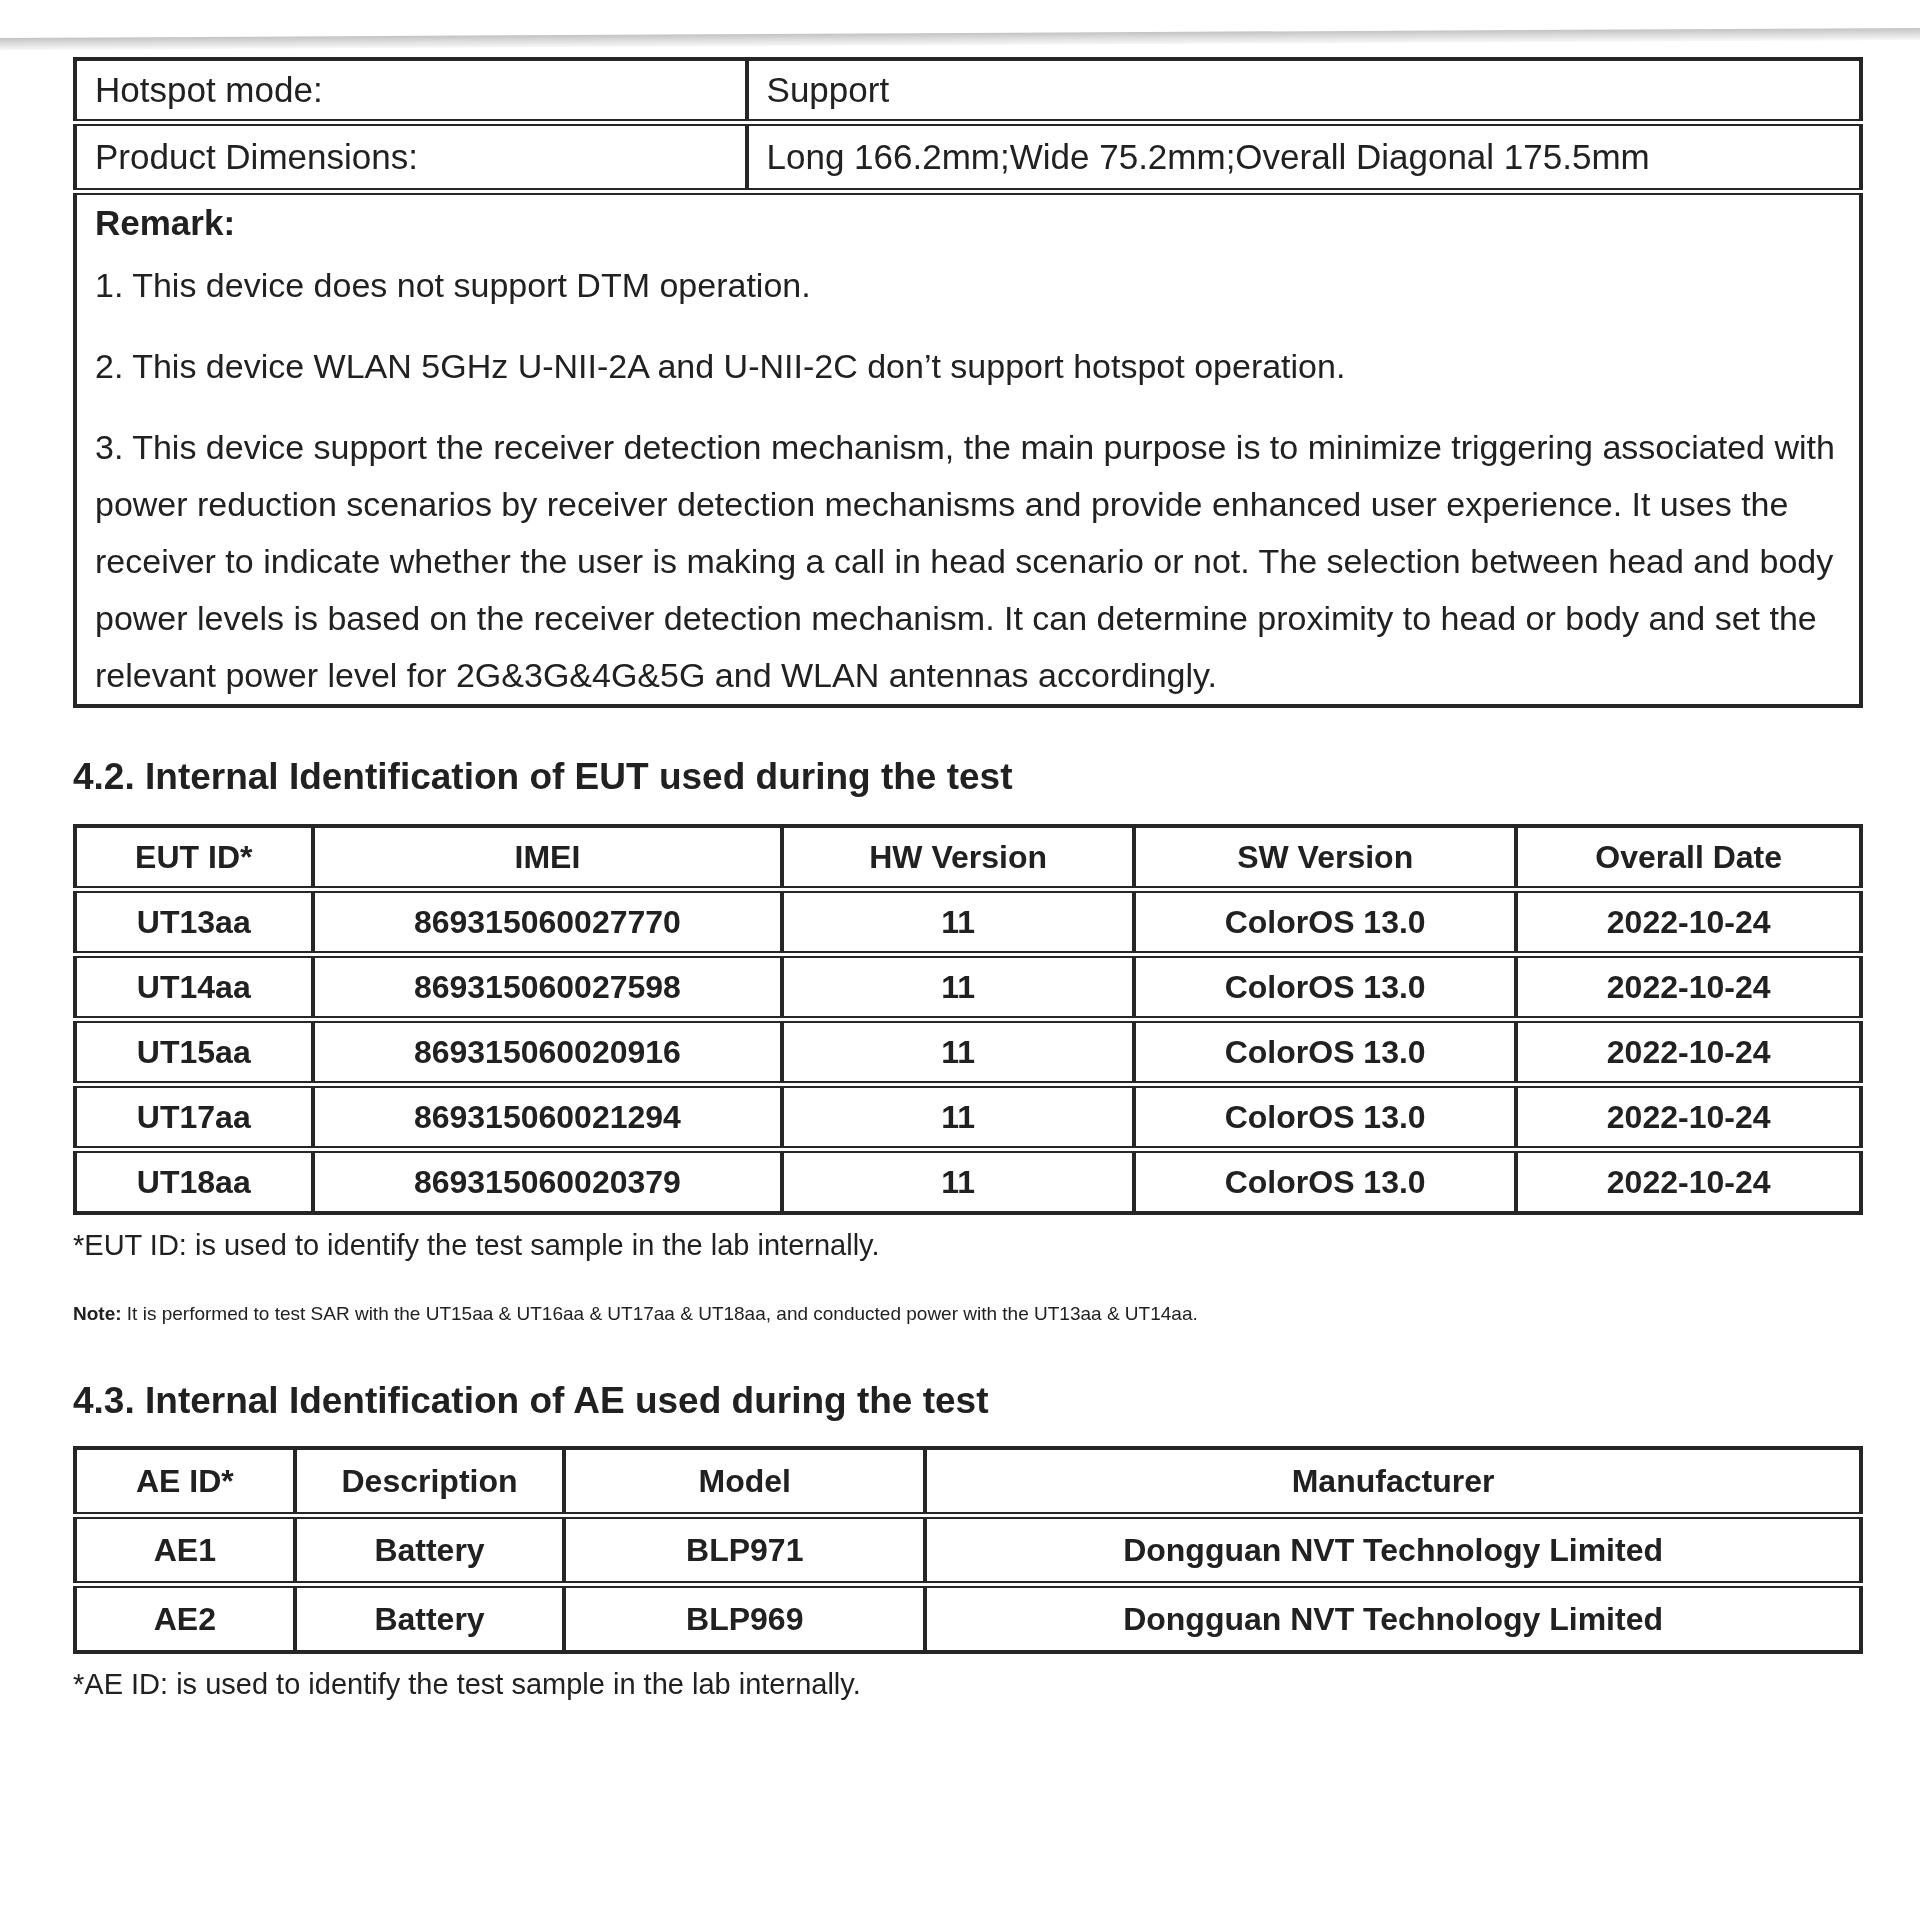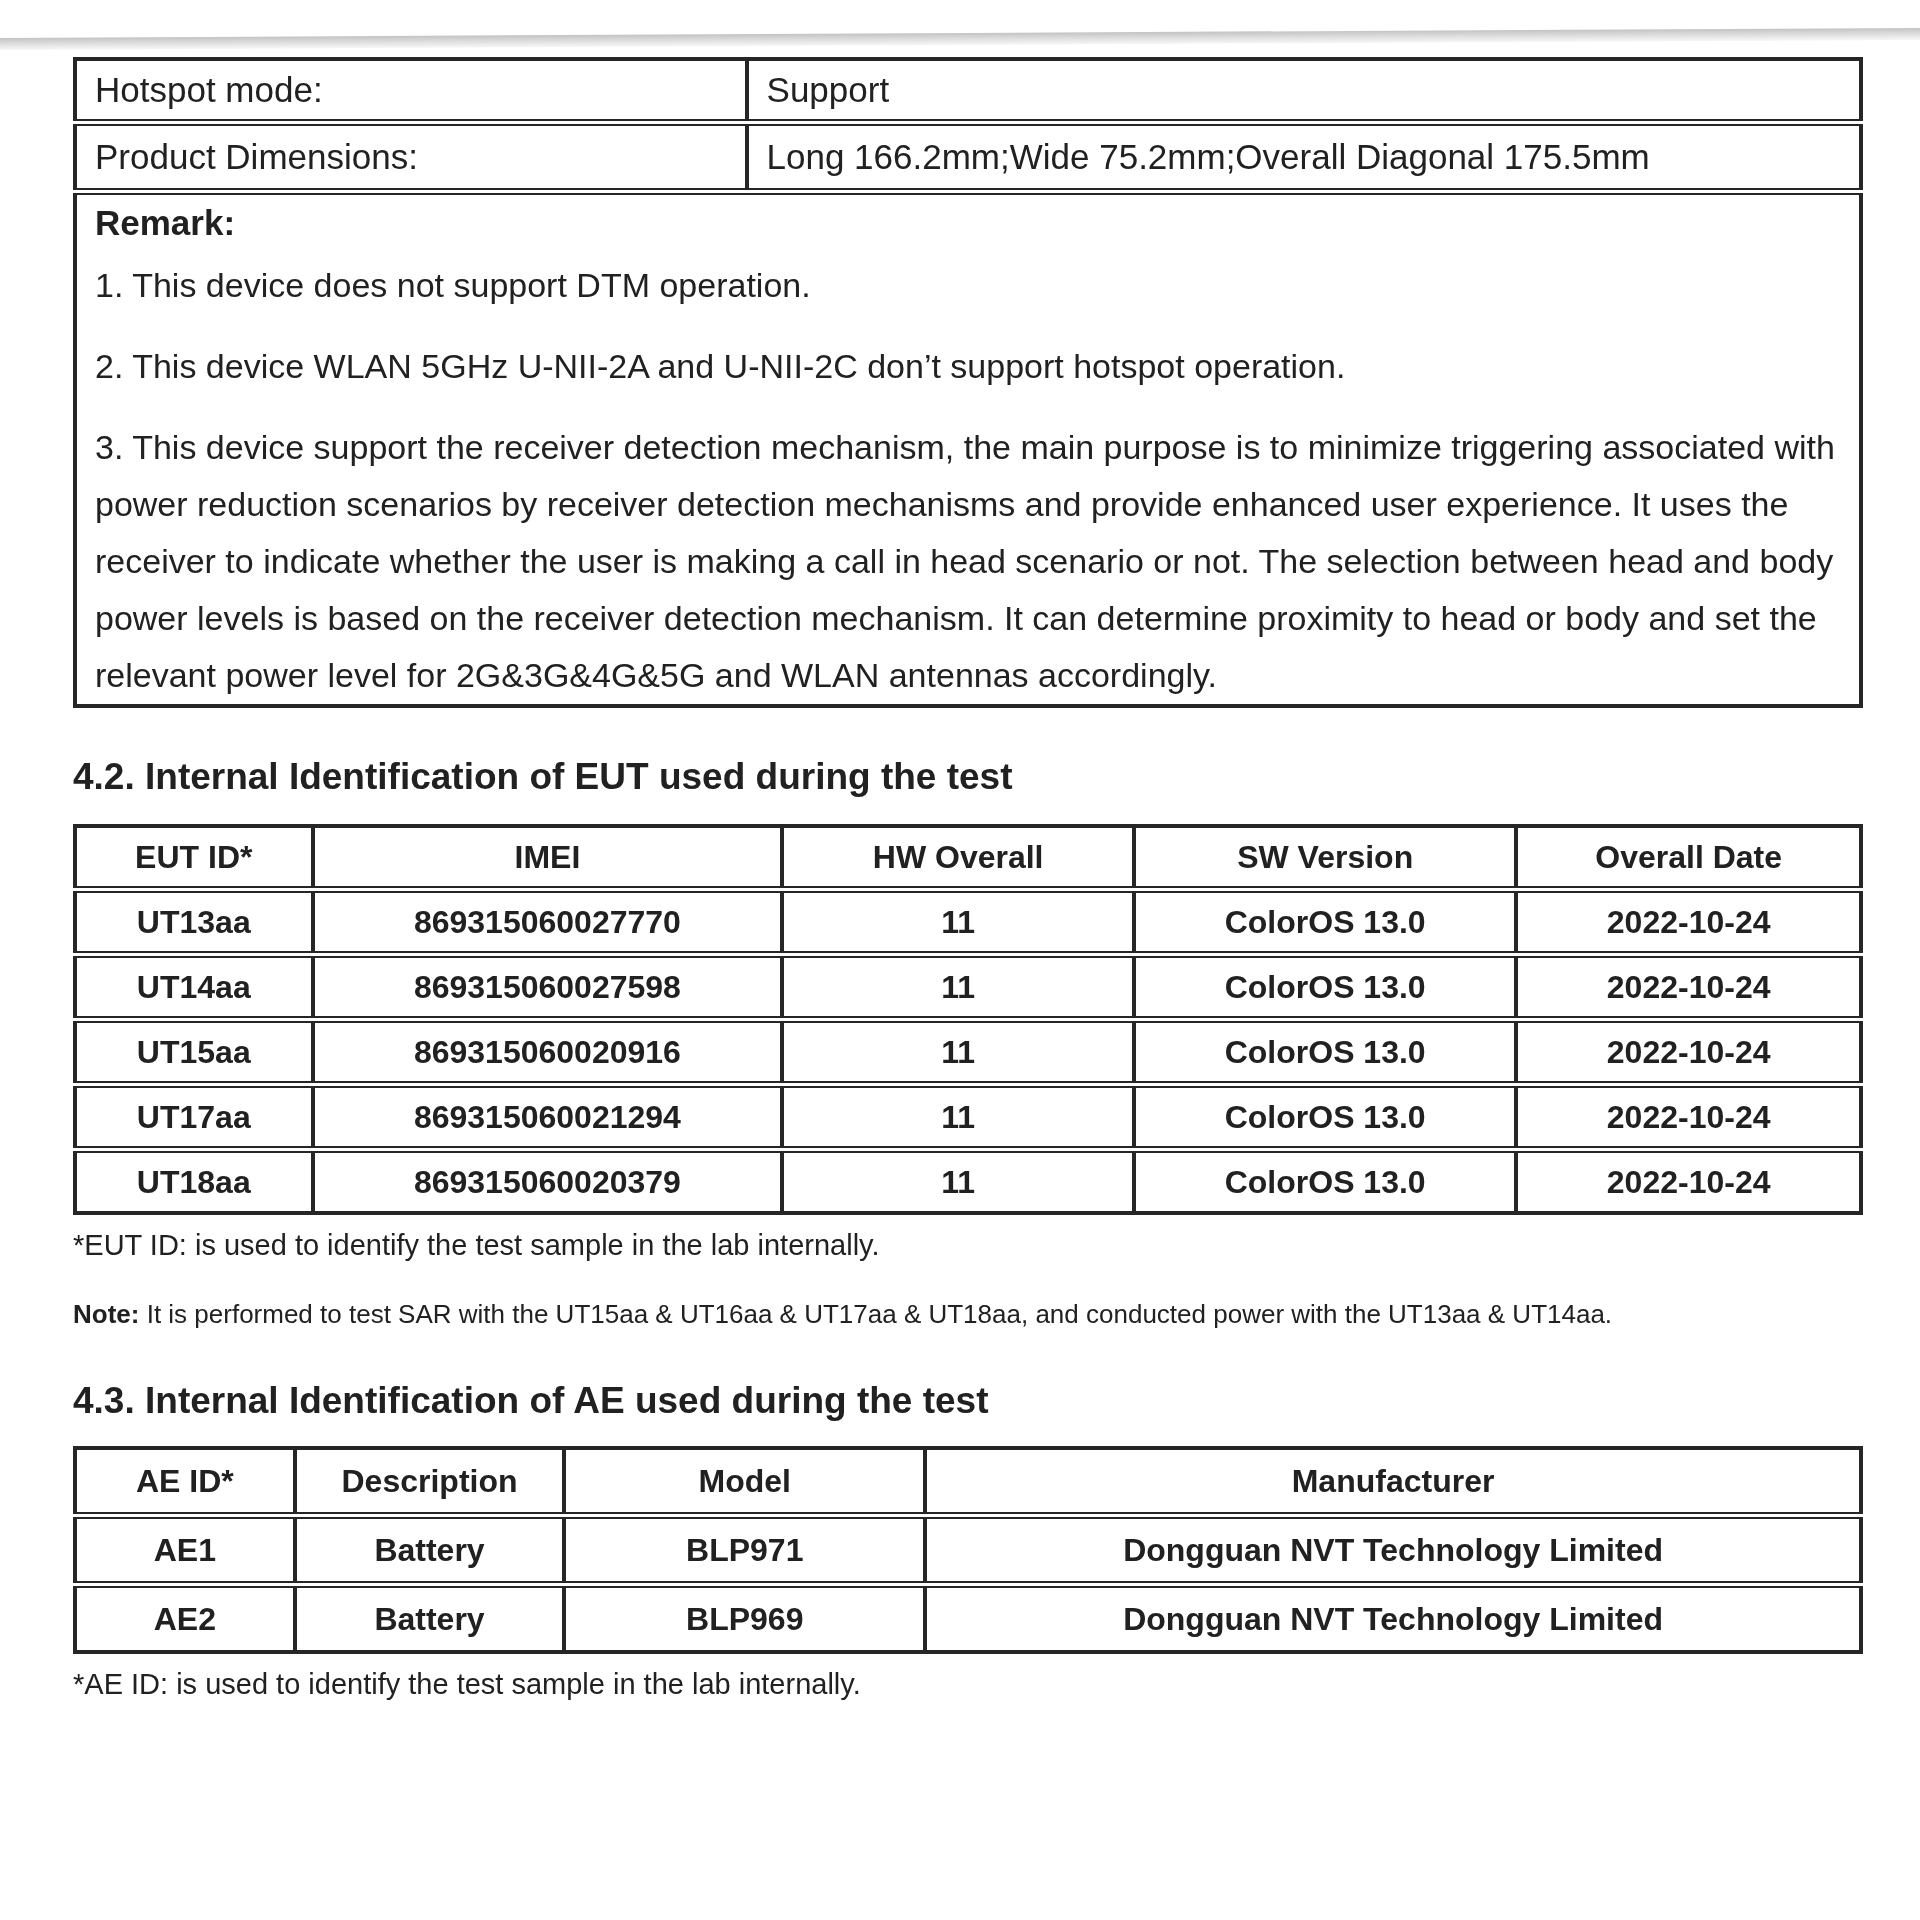--- a/index.html
+++ b/index.html
@@ -56,21 +56,21 @@
   .eut th:nth-child(4), .eut td:nth-child(4) { width: 21.4%; }
   .eut th:nth-child(5), .eut td:nth-child(5) { width: 19.3%; }
 
   .ae th:nth-child(1), .ae td:nth-child(1) { width: 12.3%; }
   .ae th:nth-child(2), .ae td:nth-child(2) { width: 15.1%; }
   .ae th:nth-child(3), .ae td:nth-child(3) { width: 20.2%; }
   .ae th:nth-child(4), .ae td:nth-child(4) { width: 52.4%; }
 
   
   .footnote { font-size: 29px; margin: 14px 0 0; }
-  .note { font-size: 26px; line-height: 60px; margin: 22px 0 0; }
+  .note { font-size: 19px; line-height: 60px; margin: 22px 0 0; }
   .note b { font-weight: bold; }
 </style>
 </head>
 <body>
 
 <div class="band"></div>
 
 <div class="content">
 
   <table class="spec-table">
@@ -94,21 +94,21 @@
   </tbody>
     </table>
 
   <h2>4.2. Internal Identification of EUT used during the test</h2>
 
   <table class="data-table eut" data-table="section_42.table">
       <thead>
         <tr>
           <th>EUT ID*</th>
           <th>IMEI</th>
-          <th>HW Overall</th>
+          <th>HW Version</th>
           <th>SW Version</th>
           <th>Overall Date</th>
         </tr>
       </thead>
       <tbody>
         <tr>
           <td>UT13aa</td>
           <td>869315060027770</td>
           <td>11</td>
           <td>ColorOS 13.0</td>

